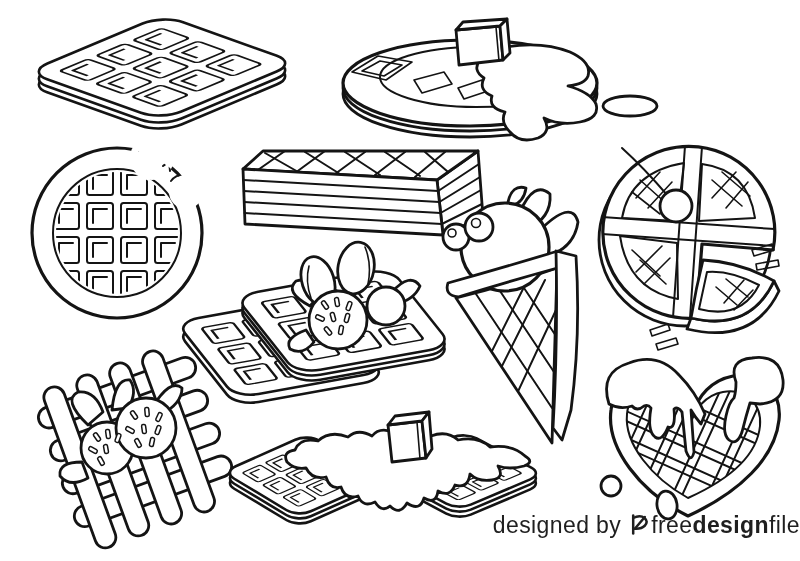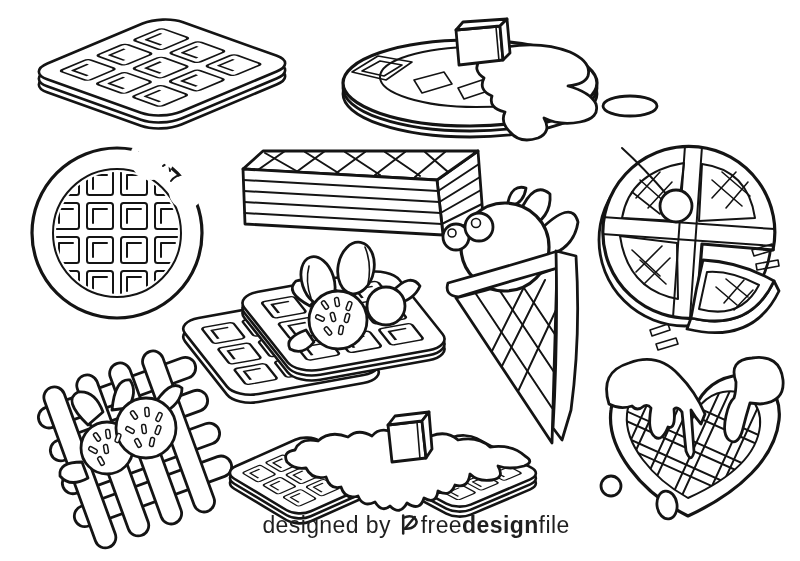--- a/index.html
+++ b/index.html
@@ -8,21 +8,21 @@
   .art{position:absolute;left:0;top:0;}
   
   .o  {fill:#ffffff;stroke:#141414;stroke-width:2.8;stroke-linejoin:round;stroke-linecap:round;}
   .ol {fill:#ffffff;stroke:#141414;stroke-width:3.2;stroke-linejoin:round;stroke-linecap:round;}
   .i  {fill:none;stroke:#141414;stroke-width:2;stroke-linejoin:round;stroke-linecap:round;}
   .it {fill:none;stroke:#141414;stroke-width:1.6;stroke-linejoin:round;stroke-linecap:round;}
   
   .wo {fill:#ffffff;stroke:#141414;stroke-width:2.6;stroke-linejoin:round;vector-effect:non-scaling-stroke;}
   .wi {fill:none;stroke:#141414;stroke-width:1.7;stroke-linejoin:round;vector-effect:non-scaling-stroke;}
   .seedr{fill:#ffffff;stroke:#141414;stroke-width:1.5;}
-  .caption{position:absolute;left:0;right:0;top:512px;text-align:center;
+  .caption{position:absolute;left:0;right:0;top:512px;text-align:right;
            font-size:23px;color:#1f1f1f;letter-spacing:.4px;white-space:nowrap;padding-left:32px;}
   .caption .logo{display:inline-block;vertical-align:-2px;margin:0 2px 0 9px;}
   .caption .b2{font-weight:800;}
 </style>
 </head>
 <body>
 
 <div class="canvas">
 
 <svg class="art" width="800" height="561" viewBox="0 0 800 561" xmlns="http://www.w3.org/2000/svg">

